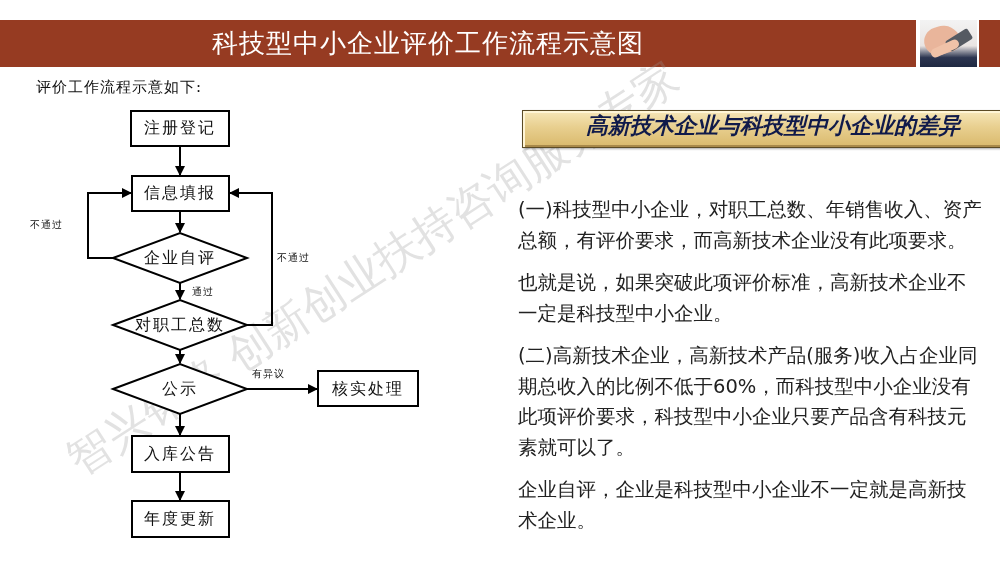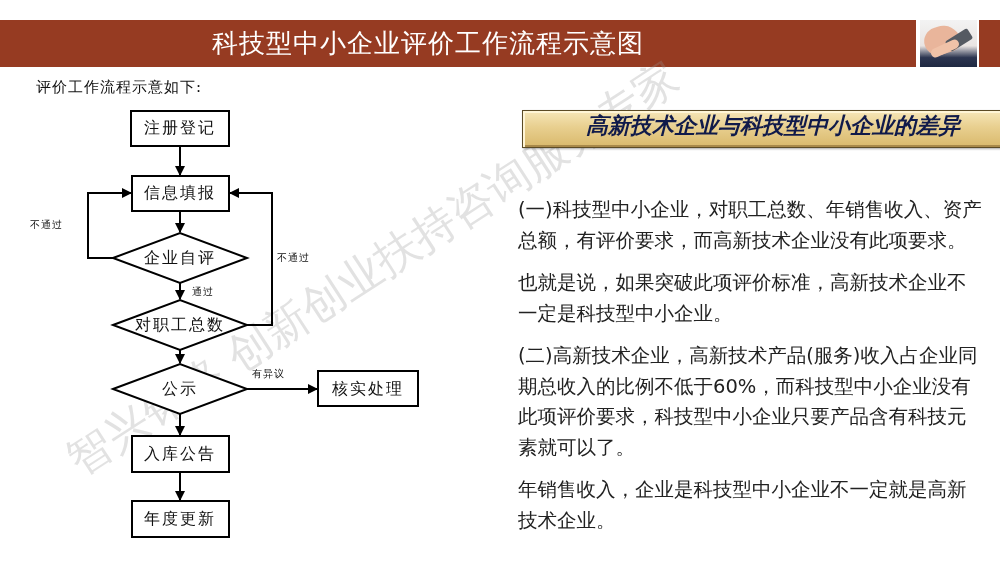--- a/index.html
+++ b/index.html
@@ -154,14 +154,14 @@
 </div>
 
 <div class="subtitle-box">
   <span class="subtitle-text">高新技术企业与科技型中小企业的差异</span>
 </div>
 
 <div class="body-text">
   <p> (一)科技型中小企业，对职工总数、年销售收入、资产总额，有评价要求，而高新技术企业没有此项要求。</p>
   <p>也就是说，如果突破此项评价标准，高新技术企业不一定是科技型中小企业。</p>
   <p>(二)高新技术企业，高新技术产品(服务)收入占企业同期总收入的比例不低于60%，而科技型中小企业没有此项评价要求，科技型中小企业只要产品含有科技元素就可以了。</p>
-  <p>年销售收入，企业是科技型中小企业不一定就是高新技术企业。</p>
+  <p>企业自评，企业是科技型中小企业不一定就是高新技术企业。</p>
 </div>
 
 </body></html>

